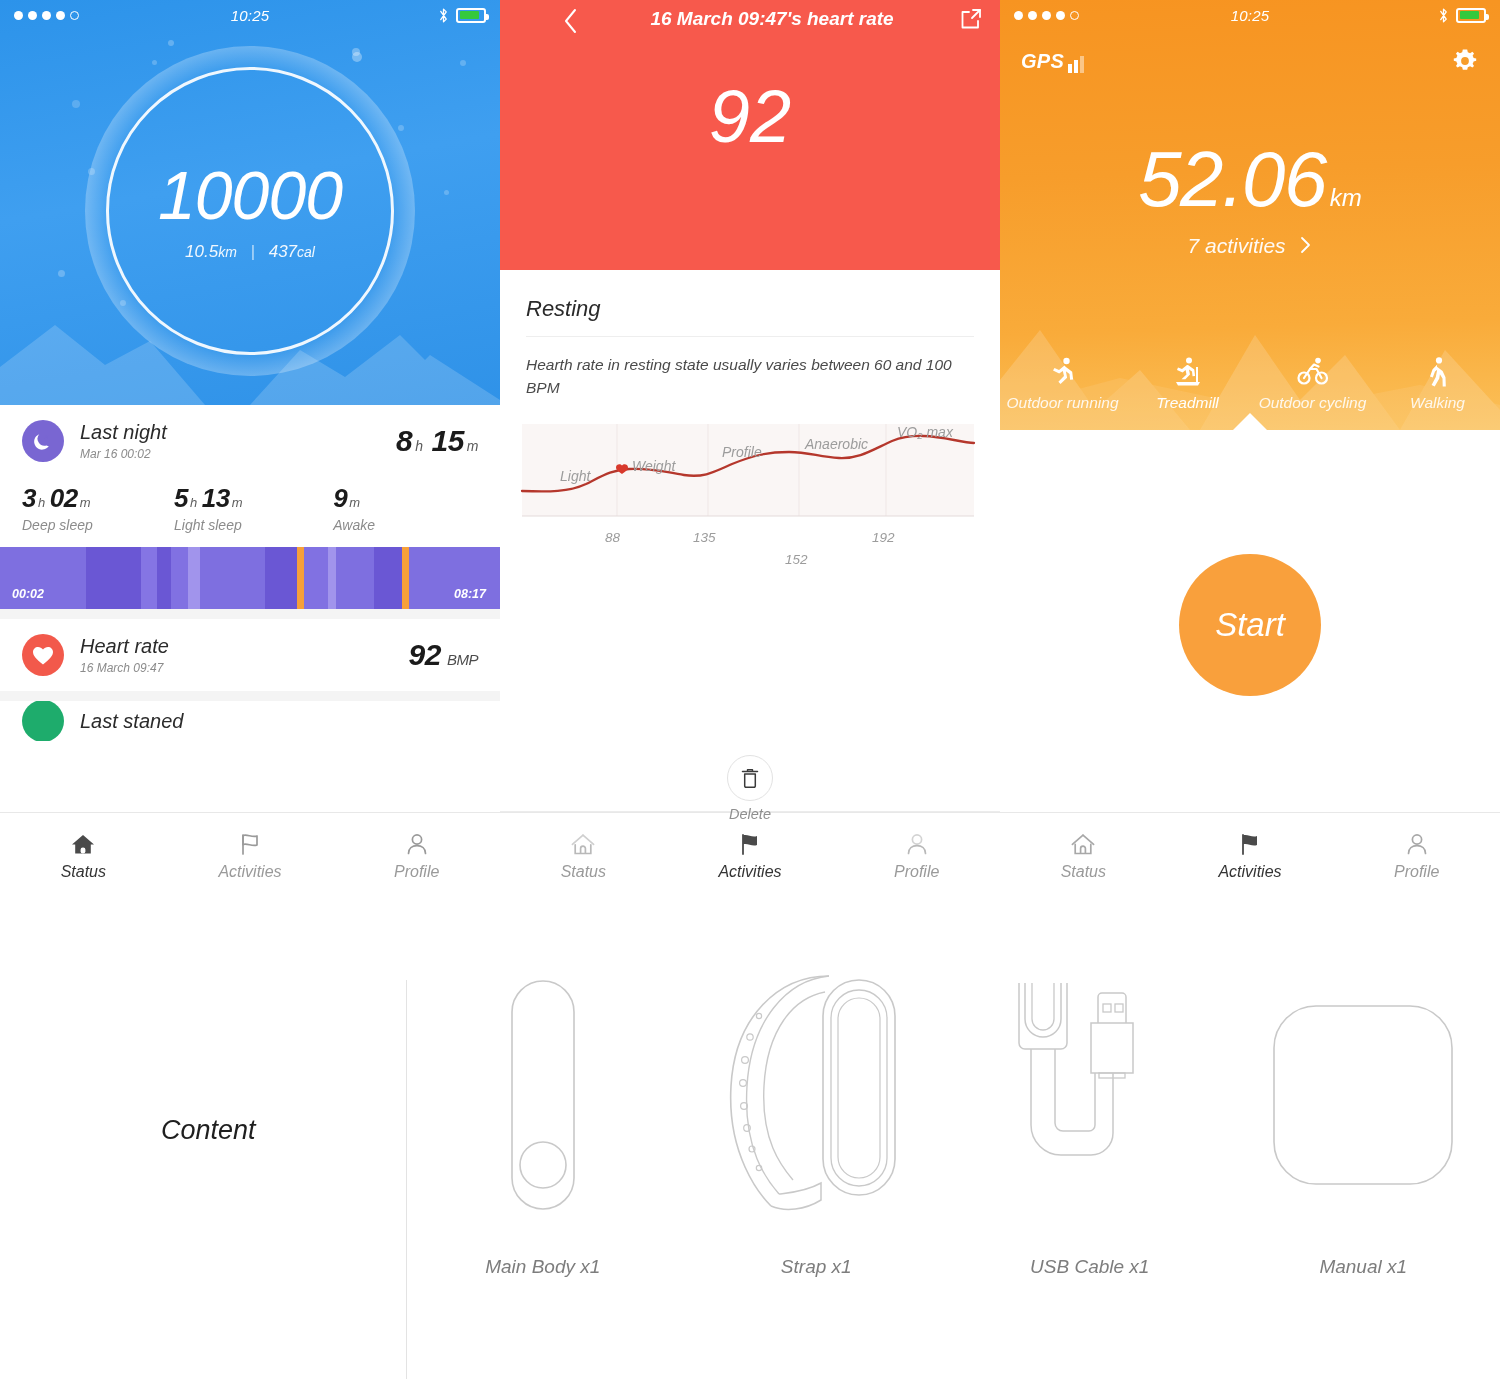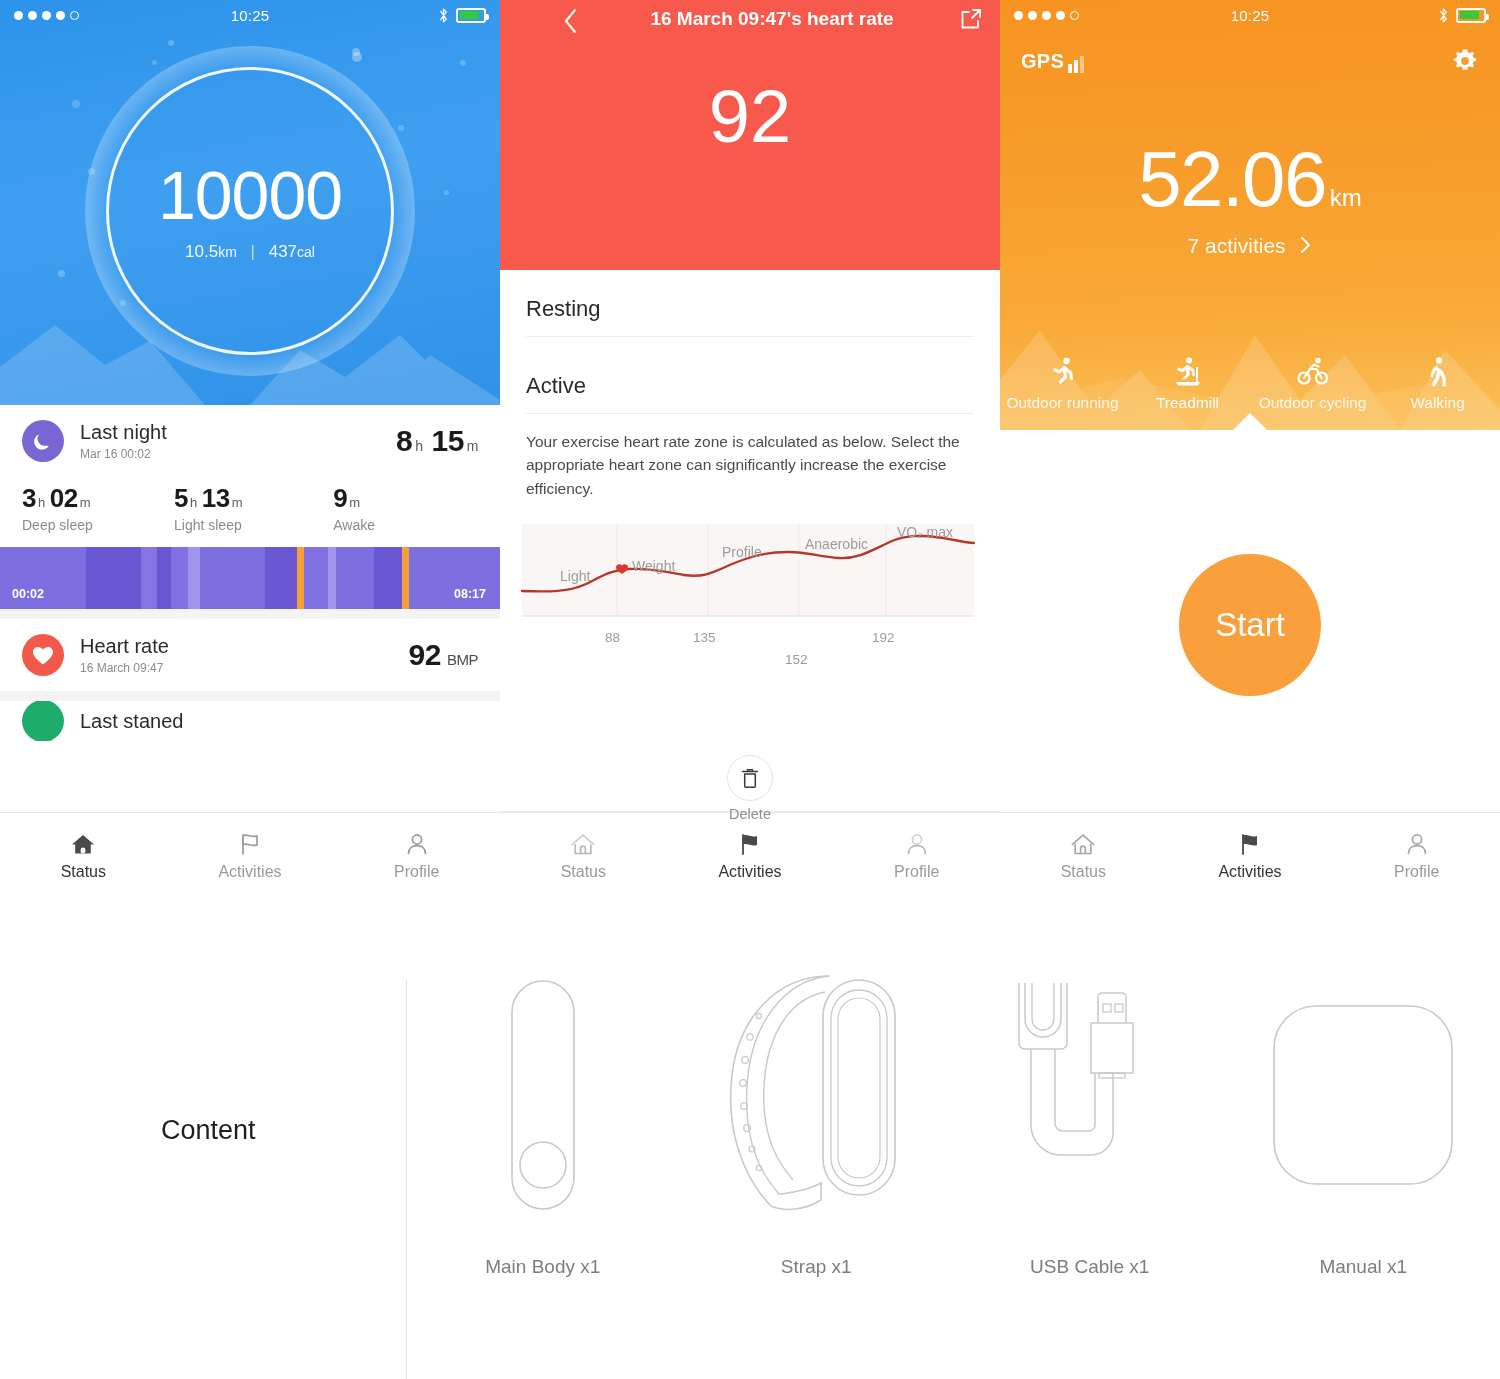--- a/index.html
+++ b/index.html
@@ -1,19 +1,19 @@
 <!DOCTYPE html>
 <html><head>
 <meta charset="utf-8">
 <style>
   * { box-sizing: border-box; margin:0; padding:0; }
   html,body { width:1500px; height:1379px; background:#ffffff;
     font-family:"Liberation Sans", sans-serif; overflow:hidden; }
 
-  #root { position:relative; width:1490px; height:1379px; background:#0ea5e9; }
+  #root { position:relative; width:1490px; height:1379px; background:#0ea5e9;font-style:italic; }
 
   
   .panel { position:absolute; top:0; width:500px; height:900px; overflow:hidden; background:#fff; }
   #panel1 { left:0; }
   #panel2 { left:500px; }
   #panel3 { left:1000px; }
 
   
   .statusbar { position:relative; height:30px; display:flex; align-items:center;
       justify-content:space-between; padding:0 14px; color:#fff; }
@@ -324,27 +324,23 @@
           <path d="M20 2 L12 10" fill="none" stroke="#fff" stroke-width="1.8" stroke-linecap="round"></path>
           <path d="M18 13 V19.5 H2.5 V4 H9" fill="none" stroke="#fff" stroke-width="1.8" stroke-linecap="round" stroke-linejoin="round"></path>
         </svg>
       </div>
       <div class="p2-big">92</div>
     </div>
 
     <div class="sec">
       <div class="sec-h">Resting</div>
       <div class="sec-line"></div>
-    </div>
-
-    <div class="sec" style="padding-top:36px">
-      <div class="sec-h">Active</div>
-      <div class="sec-line"></div>
-      <div class="sec-p">Your exercise heart rate zone is calculated as below. Select the appropriate heart zone can significantly increase the exercise efficiency.</div>
-    </div>
+      <div class="sec-p">Hearth rate in resting state usually varies between 60 and 100 BPM</div>
+    </div>
+
 
     <div class="zonechart">
       <svg width="465" height="110" viewBox="0 0 465 110">
         <rect x="8" y="6" width="452" height="92" fill="#faf6f5"></rect>
         <line x1="103" y1="6" x2="103" y2="98" stroke="#efe7e6" stroke-width="1"></line>
         <line x1="194" y1="6" x2="194" y2="98" stroke="#efe7e6" stroke-width="1"></line>
         <line x1="285" y1="6" x2="285" y2="98" stroke="#efe7e6" stroke-width="1"></line>
         <line x1="372" y1="6" x2="372" y2="98" stroke="#efe7e6" stroke-width="1"></line>
         <line x1="8" y1="98" x2="460" y2="98" stroke="#e4dbda" stroke-width="1"></line>
         <path d="M8 73 C 35 74, 55 74, 72 66 C 90 57, 98 52, 115 51 C 140 50, 150 54, 170 57 C 190 60, 200 54, 218 46 C 238 38, 252 34, 275 34 C 295 34, 305 39, 325 40 C 345 41, 358 32, 378 23 C 398 15, 420 18, 440 22 C 450 24, 456 25, 460 25" fill="none" stroke="#b5372c" stroke-width="2.3" stroke-linecap="round"></path>

